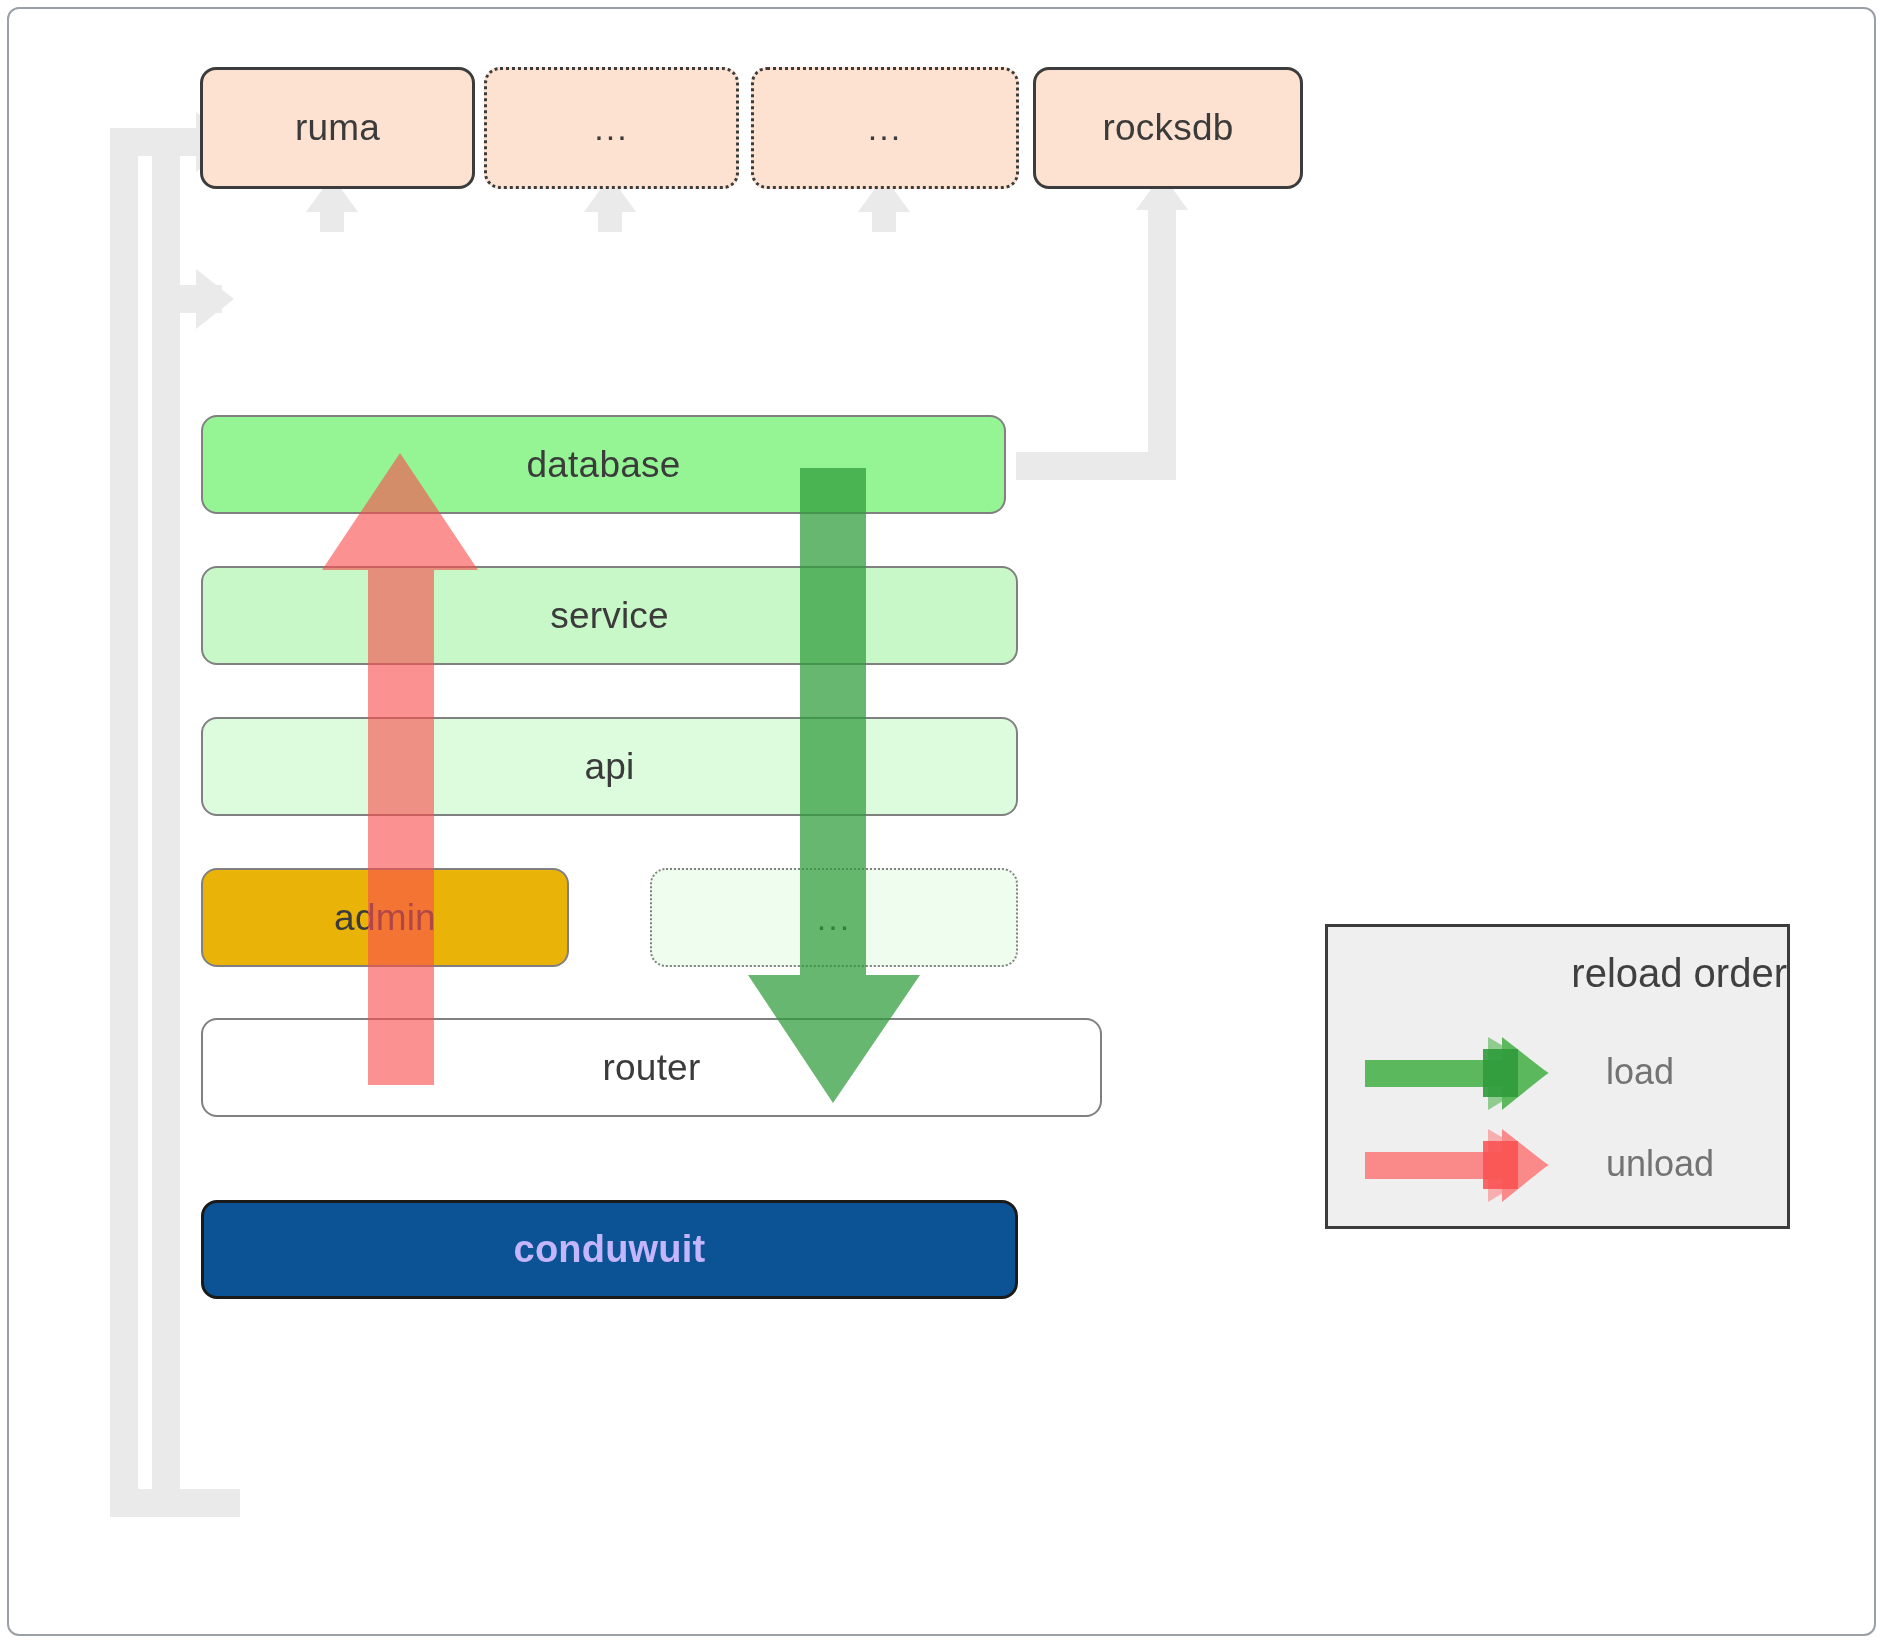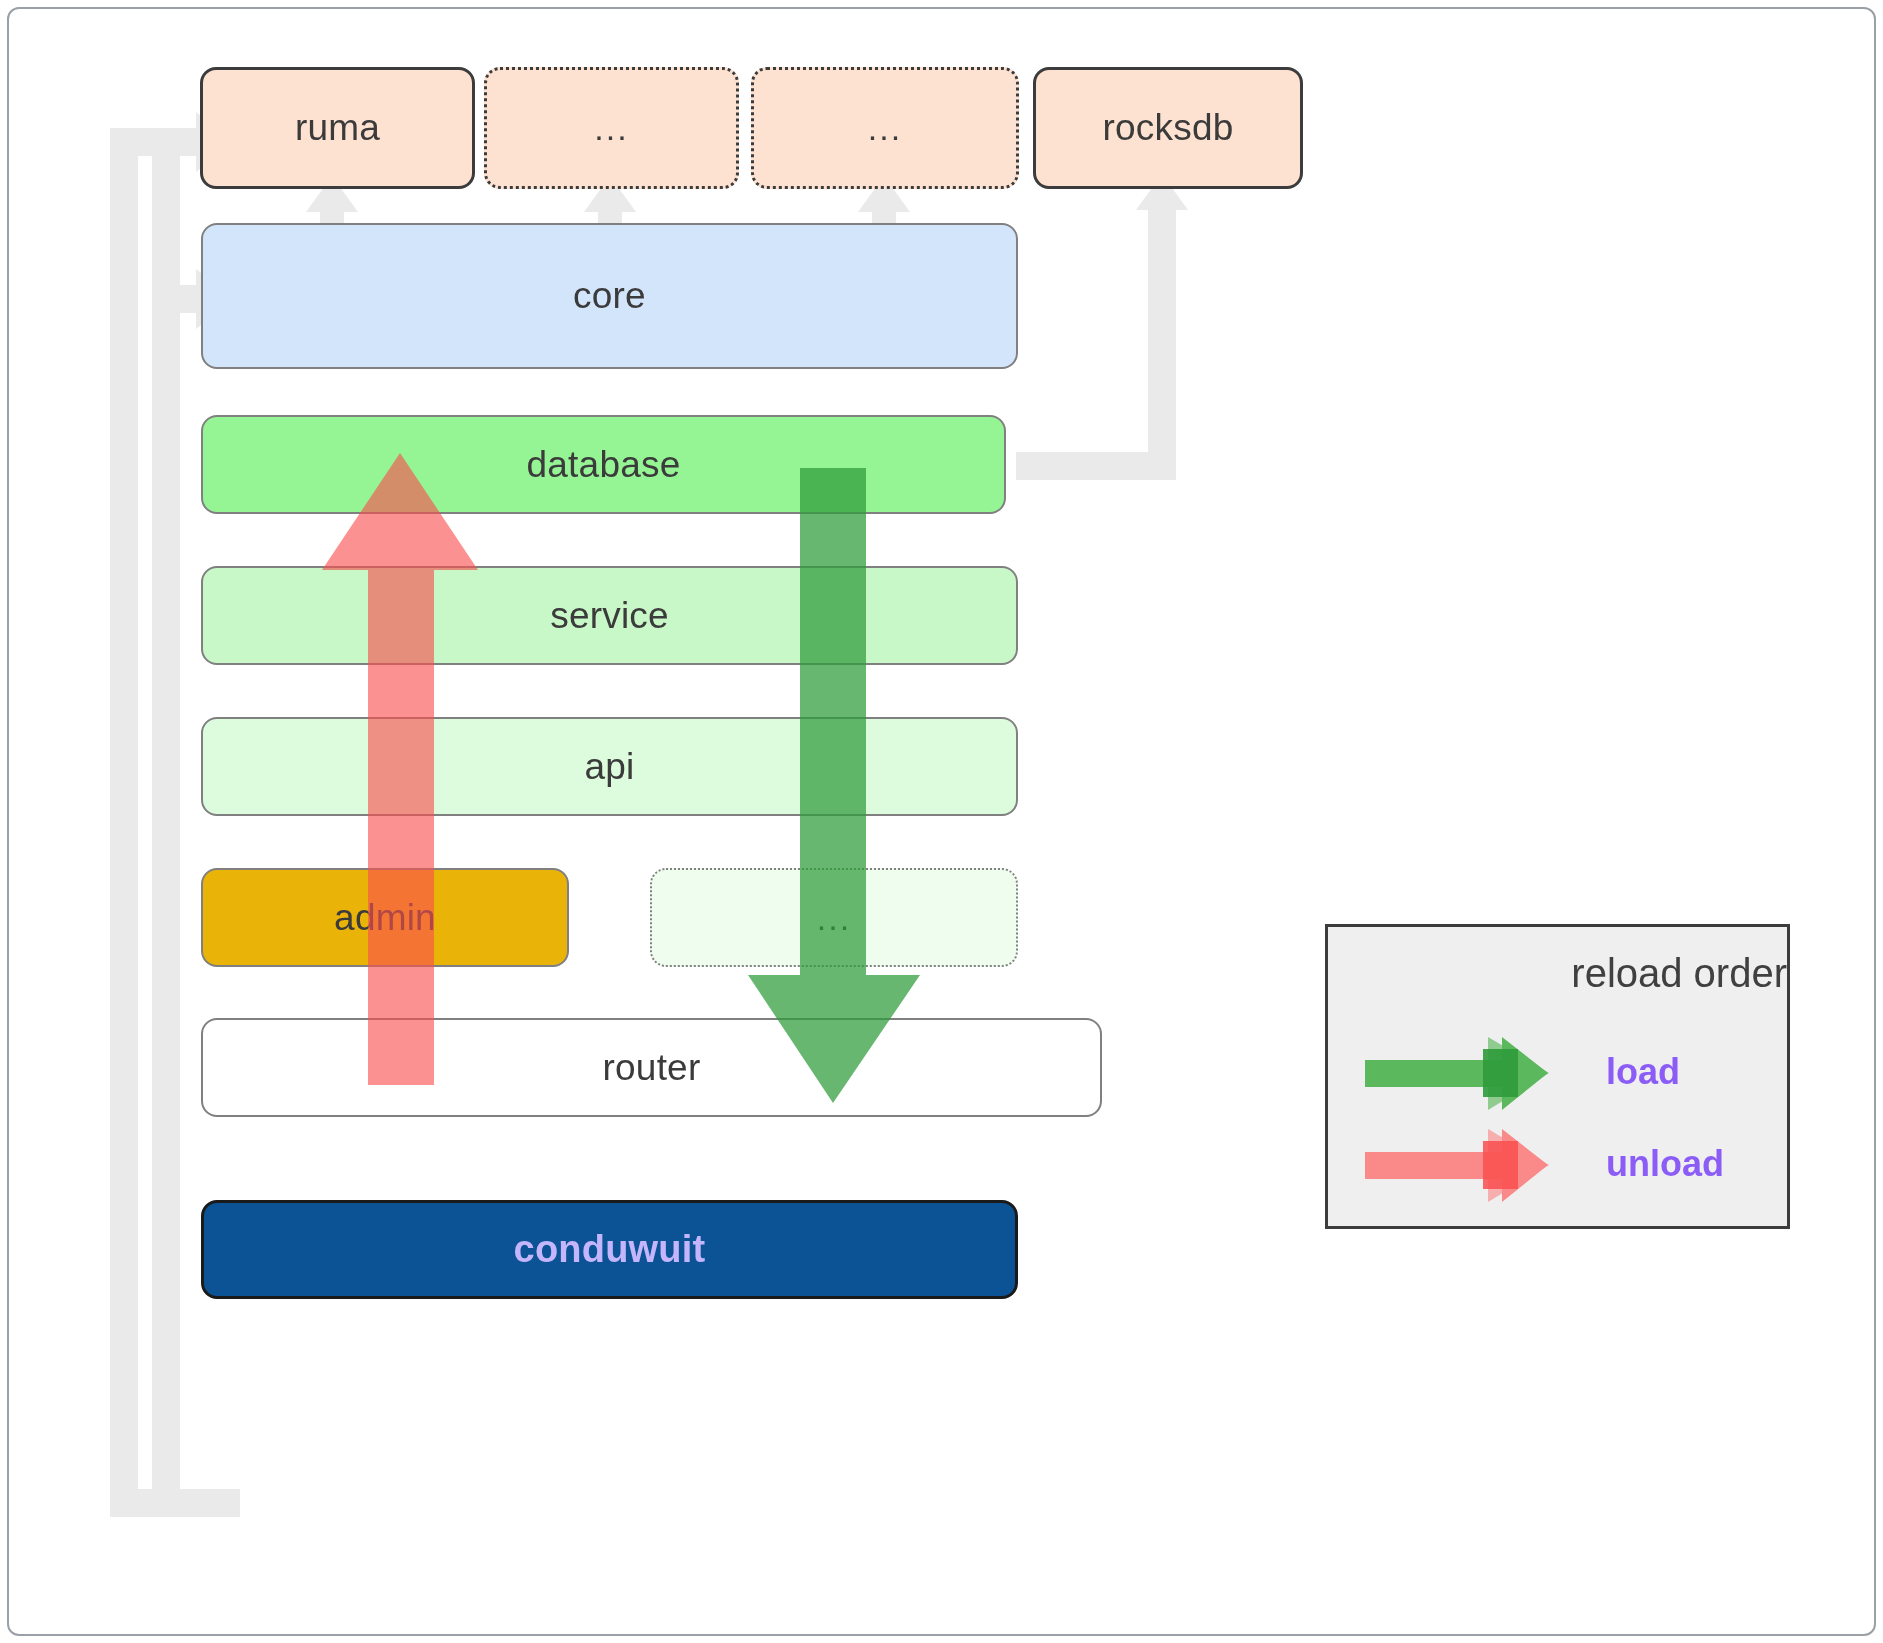--- a/index.html
+++ b/index.html
@@ -92,22 +92,21 @@
   .legend-title{
     position:absolute;
     top:24px; left:0; width:100%;
     text-align:right;
     font-size:40px;
     color:#404040;
   }
   .legend-label{
     position:absolute;
     font-size:36px;
-    color:#8b5cf6;
-    font-weight:bold;
+    color:#737373;
   }
   .node-label{pointer-events:none;}
 </style>
 </head>
 <body>
 
 <div id="canvas">
   <div class="frame"></div>
 
   <div class="conn" style="left:110px;top:1489px;width:130px;height:28px;"></div>
@@ -142,23 +141,20 @@
   </div>
 
   <div class="node dep dotted" style="left:751px;top:67px;width:268px;">
     <span class="node-label dots">...</span>
   </div>
 
   <div class="node dep" style="left:1033px;top:67px;width:270px;">
     <span class="node-label">rocksdb</span>
   </div>
 
-  <div class="node layer core" style="left:201px;top:223px;width:817px;height:146px;">
-    <span class="node-label">core</span>
-  </div>
 
   <div class="node layer database" style="left:201px;top:415px;width:805px;height:99px;">
     <span class="node-label">database</span>
   </div>
 
   <div class="node layer service" style="left:201px;top:566px;width:817px;height:99px;">
     <span class="node-label">service</span>
   </div>
 
   <div class="node layer api" style="left:201px;top:717px;width:817px;height:99px;">

